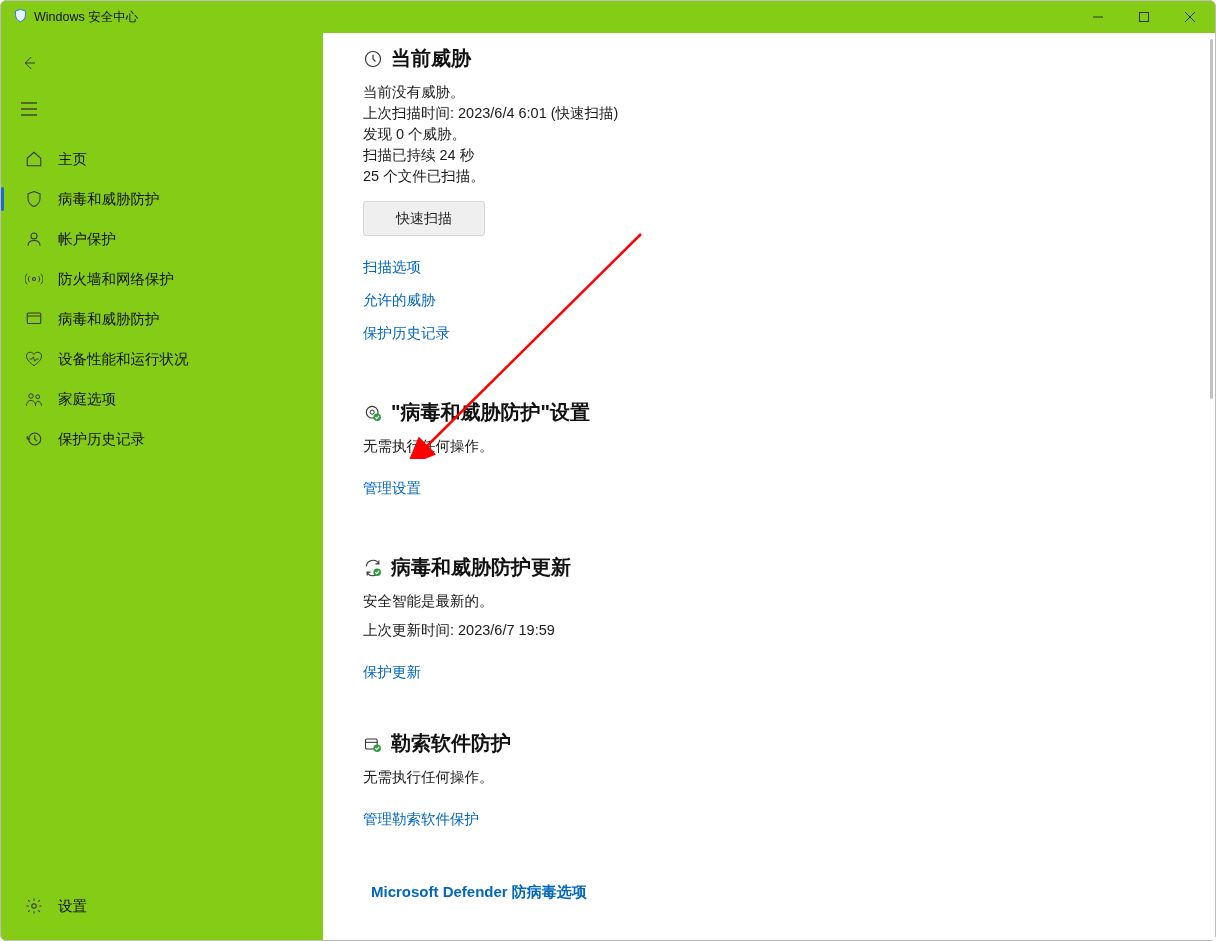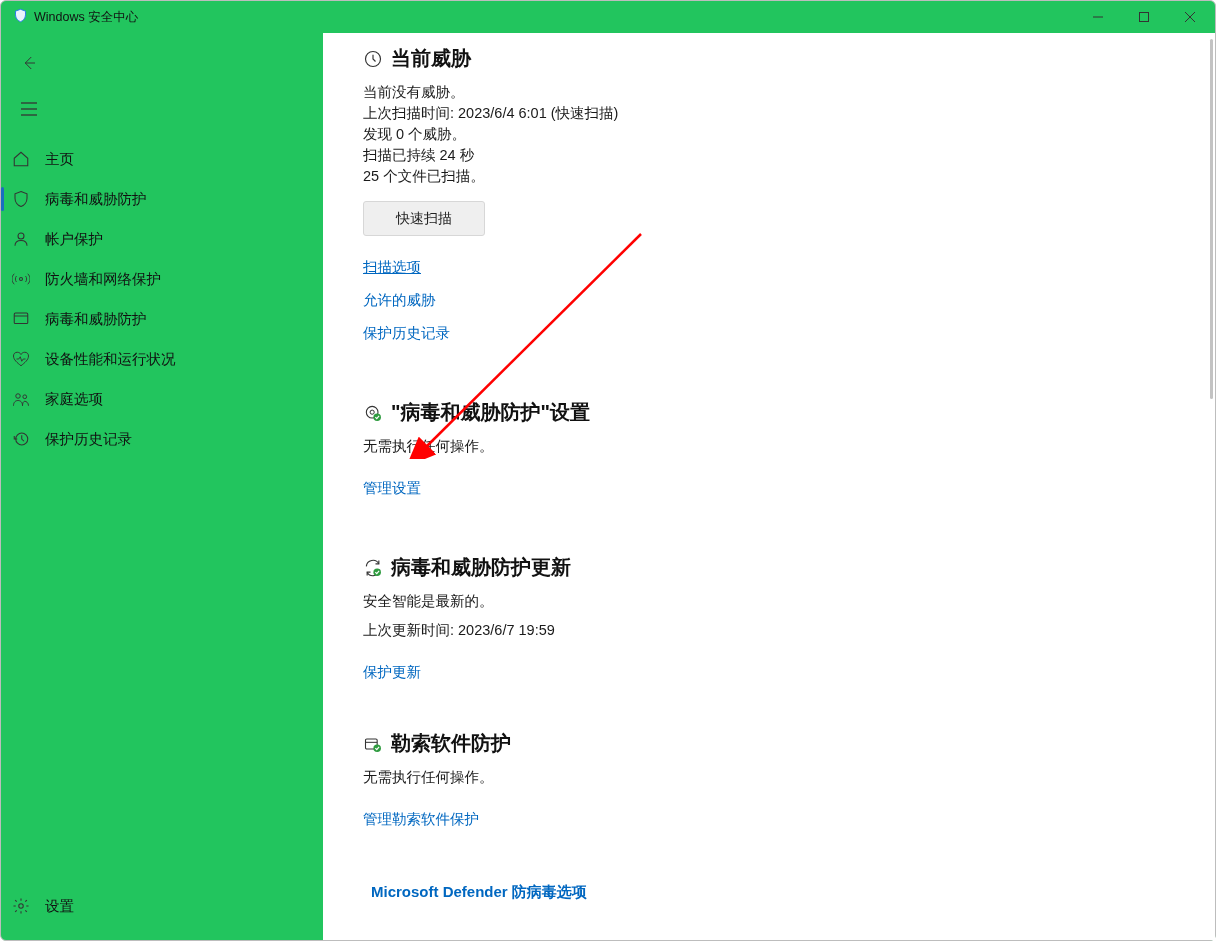--- a/index.html
+++ b/index.html
@@ -15,21 +15,21 @@
   }
   .window {
     width: 1216px;
     height: 941px;
     box-sizing: border-box;
     border: 1px solid #bdbdbd;
     border-radius: 6px;
     display: flex;
     flex-direction: column;
     position: relative;
-    background: #22c55e;
+    background: #84cc16;
   }
   .title-bar {
     height: 32px;
     display: flex;
     align-items: center;
     padding-left: 12px;
     font-size: 12.5px;
     color: #111;
     border-bottom: none;
     position: relative;
@@ -93,21 +93,21 @@
   .nav-list {
     display: flex;
     flex-direction: column;
     margin-top: 4px;
   }
   .nav-item {
     height: 40px;
     display: flex;
     align-items: center;
     gap: 14px;
-    padding-left: 10px;
+    padding-left: 23px;
     color: #111;
     position: relative;
   }
   .nav-item .icon-slot {
     width: 20px;
     height: 20px;
     display: flex;
     align-items: center;
     justify-content: center;
   }
@@ -179,21 +179,21 @@
     justify-content: center;
     font-size: 14px;
     color: #222;
   }
   .link {
     color: #0067c0;
     font-size: 14.5px;
     margin-top: 8px;
     display: block;
   }
-  .link.first { margin-top: 22px; text-decoration: underline; }
+  .link.first { margin-top: 22px; }
   .footer-link {
     color: #0067c0;
     font-size: 15px;
     font-weight: 600;
     margin-left: 8px;
   }
   .scrollbar {
     position: absolute;
     right: 2px;
     top: 6px;

